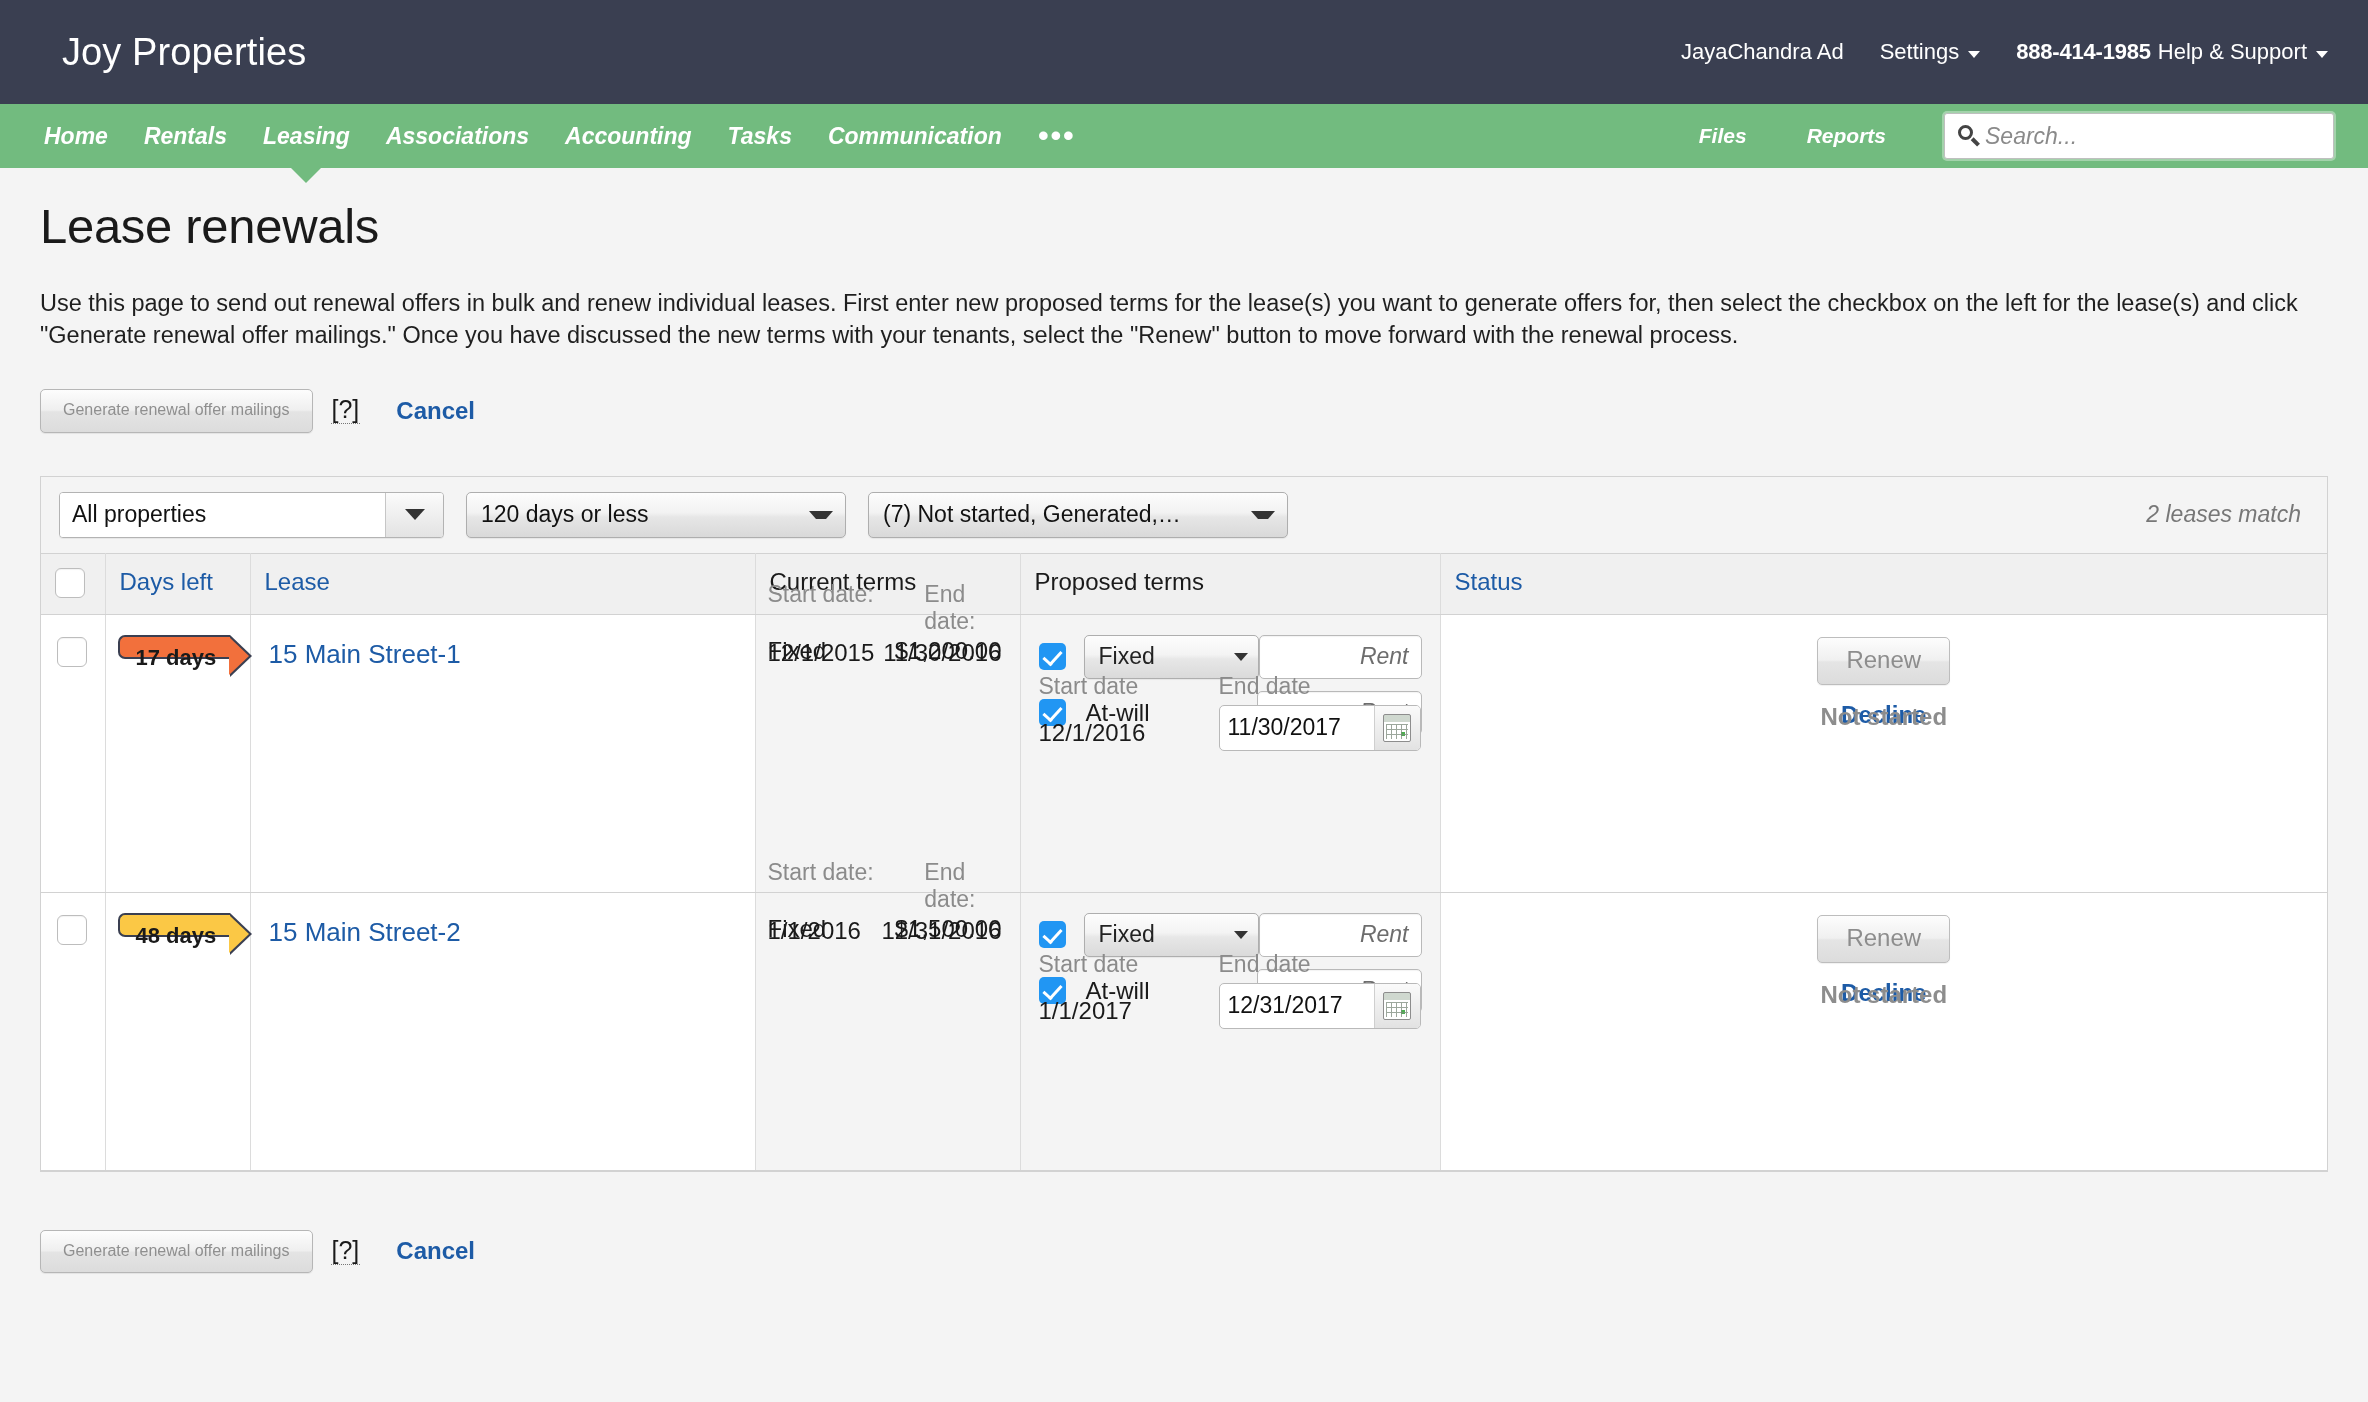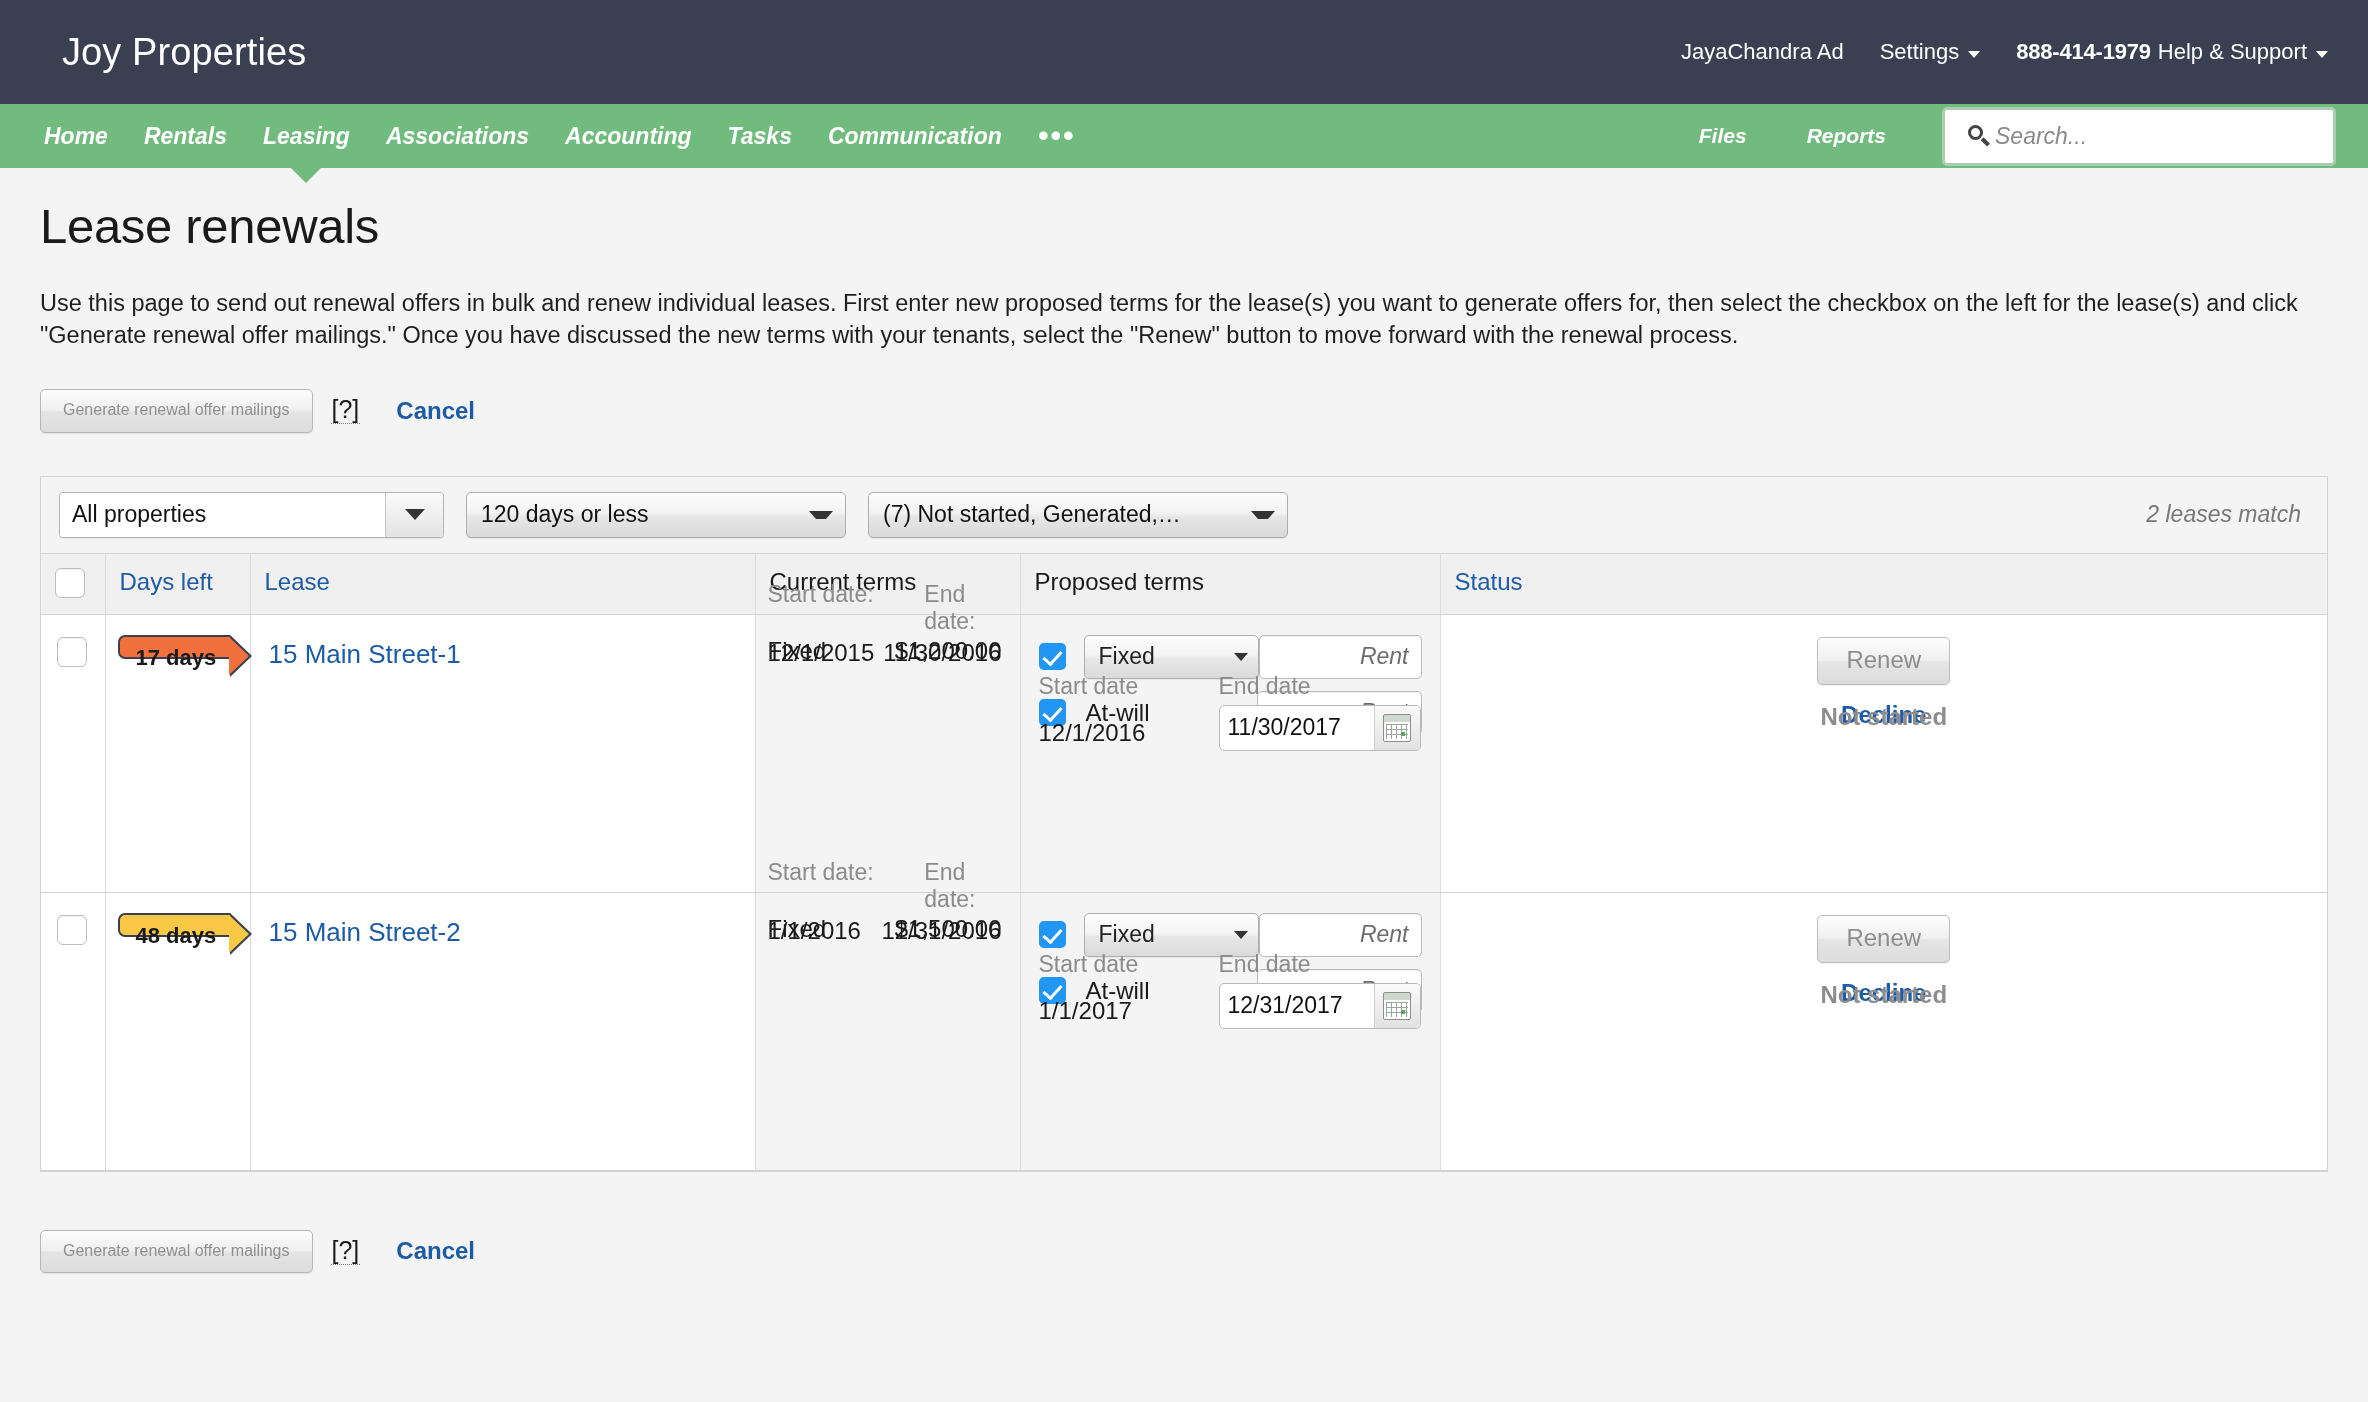--- a/index.html
+++ b/index.html
@@ -72,27 +72,27 @@
     bottom:-15px;
     width:0;height:0;
     border-left:16px solid transparent;
     border-right:16px solid transparent;
     border-top:16px solid #72bb7f;
   }
   .nav-right { margin-left:auto; display:flex; align-items:center;gap:32px; }
   .nav-right .nav-item { font-size:21px; padding:0 14px; }
   .searchbox {
     margin-left:12px;
-    width:390px; height:55px;
+    width:390px; height:46px;
     background:#ffffff;
     border:1px solid #bfbfbf;
     border-radius:3px;
     box-shadow:0 0 0 2px rgba(255,255,255,.35);
     display:flex; align-items:center;
-    padding:0 20px;
+    padding:0 10px;
   }
   .search-icon { width:26px; height:26px; position:relative; flex:0 0 26px; margin-right:4px; }
   .search-icon .ring {
     position:absolute; left:3px; top:2px;
     width:15px;height:15px;border:3px solid #444;border-radius:50%;
   }
   .search-icon .handle {
     position:absolute; left:16px; top:17px;
     width:9px;height:3.5px;background:#444;
     transform:rotate(45deg);
@@ -423,21 +423,21 @@
 
 <div class="topbar">
   <div class="brand">Joy Properties</div>
   <div class="topbar-right">
     <div class="tb-item">JayaChandra Ad</div>
     <div class="tb-item">
       <span>Settings</span>
       <span class="caret-sm"></span>
     </div>
     <div class="tb-item" style="padding-right:0;">
-      <span class="tb-phone">888-414-1979</span>
+      <span class="tb-phone">888-414-1985</span>
       <span>Help &amp; Support</span>
       <span class="caret-sm"></span>
     </div>
   </div>
 </div>
 
 <div class="navbar">
   <div class="nav-item">
     <span>Home</span>
   </div>

